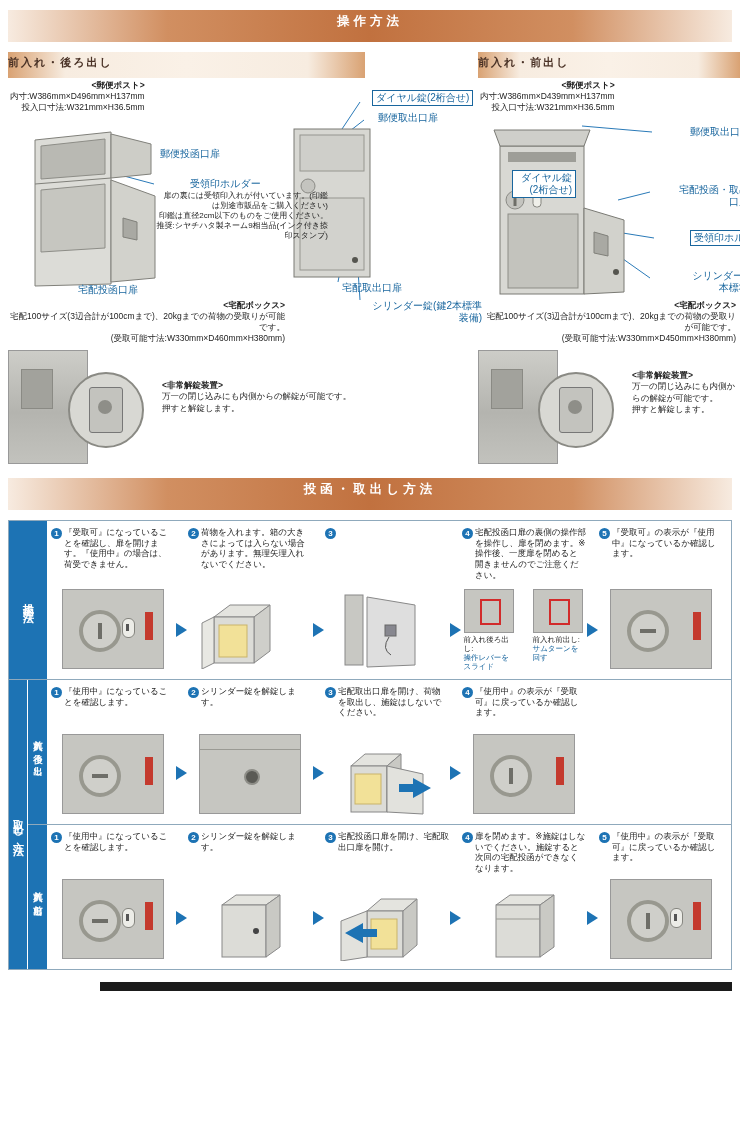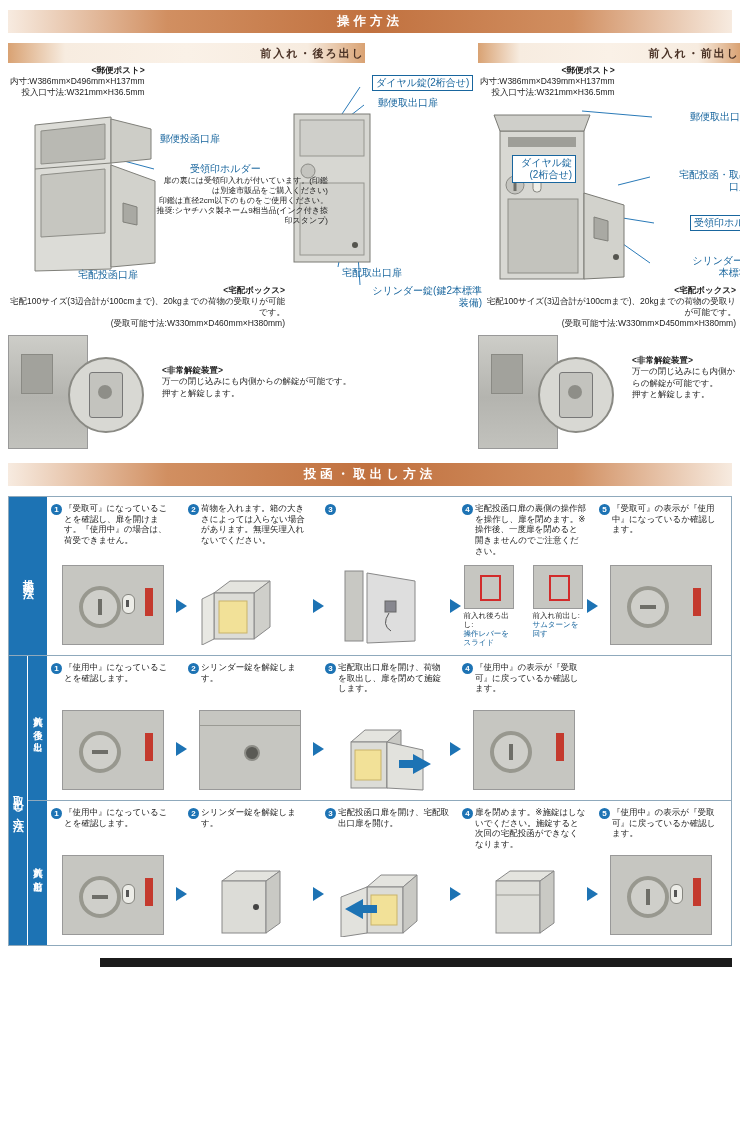--- a/index.html
+++ b/index.html
@@ -10,24 +10,24 @@
   .header{display:flex;justify-content:space-between;align-items:flex-start;padding:2px 0 6px 0;}
   .title{font-size:21px;font-weight:bold;letter-spacing:1px;margin:2px 0 0 0;}
   .brand{border:1px solid #999;display:flex;align-items:center;gap:7px;padding:4px 9px;background:#fff;}
   .brand-mark{width:27px;height:27px;border:2px solid #c42b22;border-radius:50%;color:#c42b22;
     font-weight:bold;font-size:16px;font-style:italic;display:flex;align-items:center;justify-content:center;}
   .brand-right{display:flex;flex-direction:column;line-height:1.1;}
   .brand-label{font-size:7.5px;color:#333;}
   .brand-code{font-size:15px;font-weight:bold;color:#111;}
 
   
-  .banner{height:23px;line-height:22px;text-align:center;color:#fff;font-weight:bold;font-size:12.5px;
+  .banner{height:32px;line-height:22px;text-align:center;color:#fff;font-weight:bold;font-size:12.5px;
     letter-spacing:4px;margin:2px 0 10px 0;
     background:linear-gradient(90deg,#f7ebe0 0%,#d18f61 22%,#c1713f 50%,#d18f61 78%,#f7ebe0 100%);}
-  .subhead{height:20px;line-height:20px;text-align:right;font-weight:bold;font-size:11px;color:#4a3226;
+  .subhead{height:26px;line-height:20px;text-align:left;font-weight:bold;font-size:11px;color:#4a3226;
     letter-spacing:2px;
     background:linear-gradient(90deg,#d9a273 0%,#f7ece0 16%,#faf1e7 50%,#f7ece0 84%,#d9a273 100%);}
 
   
   .cols{display:flex;gap:8px;}
   .col-l{width:462px;flex:none;}
   .col-r{width:262px;flex:none;}
   .col-l .subhead{width:357px;}
   .diag{position:relative;height:260px;font-size:8.5px;text-align:right;}
   .specs{position:absolute;line-height:1.3;font-size:8.5px;}
@@ -355,21 +355,21 @@
               <div class="photo">
                   <div class="seam"></div>
                   <div class="cyl"></div>
                 </div>
             </div>
             <div class="arr">
                 <div class="tri"></div>
               </div>
 
             <div class="cell">
-              <div class="stext"><span class="num">3</span><span>宅配取出口扉を開け、荷物を取出し、扉を閉めて施錠します。</span></div>
+              <div class="stext"><span class="num">3</span><span>宅配取出口扉を開け、荷物を取出し、施錠はしないでください。</span></div>
               <svg class="svgph" width="100" height="82" viewBox="0 0 100 82">
                 <polygon points="14,32 28,20 64,20 50,32" fill="#e4e4df" stroke="#888"></polygon>
                 <rect x="14" y="32" width="36" height="46" fill="#dcdcd7" stroke="#888"></rect>
                 <polygon points="50,32 64,20 64,66 50,78" fill="#c9c9c4" stroke="#888"></polygon>
                 <rect x="18" y="40" width="26" height="30" fill="#f2e198" stroke="#c9b36a"></rect>
                 <polygon points="50,32 86,40 86,80 50,78" fill="#e2e2dd" stroke="#888"></polygon>
                 <polygon points="62,50 76,50 76,44 94,54 76,64 76,58 62,58" fill="#1d73b4"></polygon>
               </svg>
             </div>
             <div class="arr">

